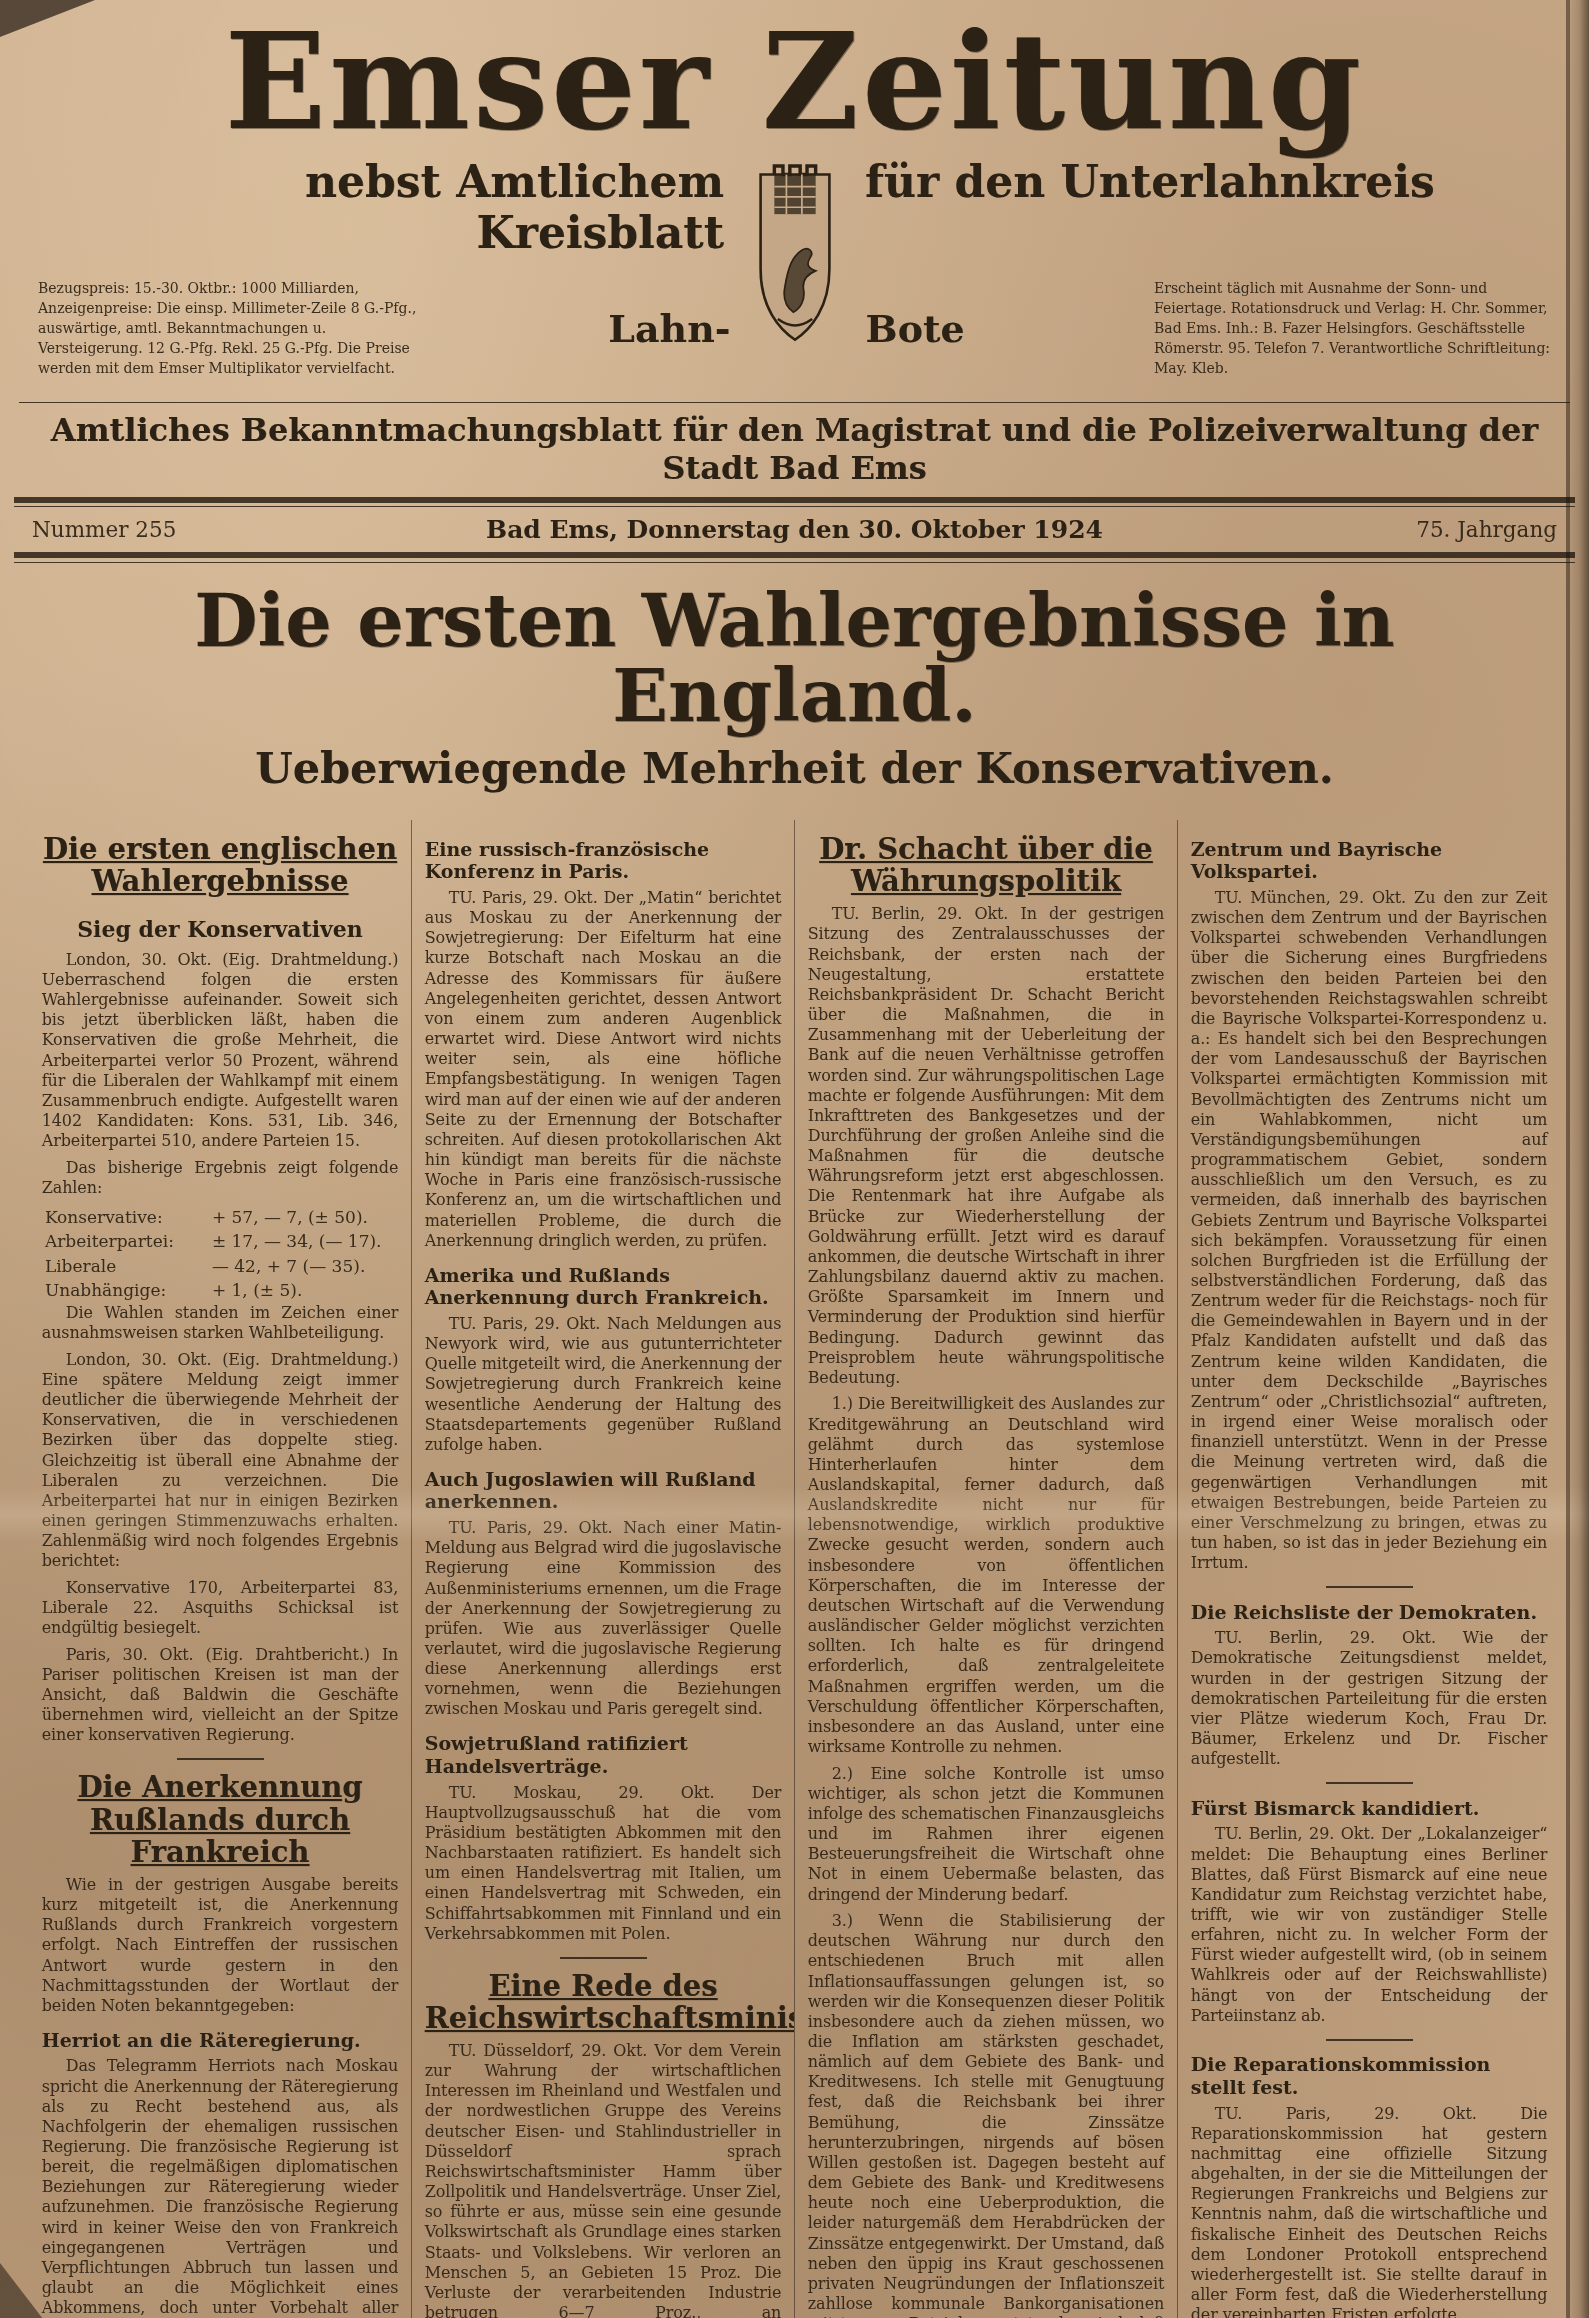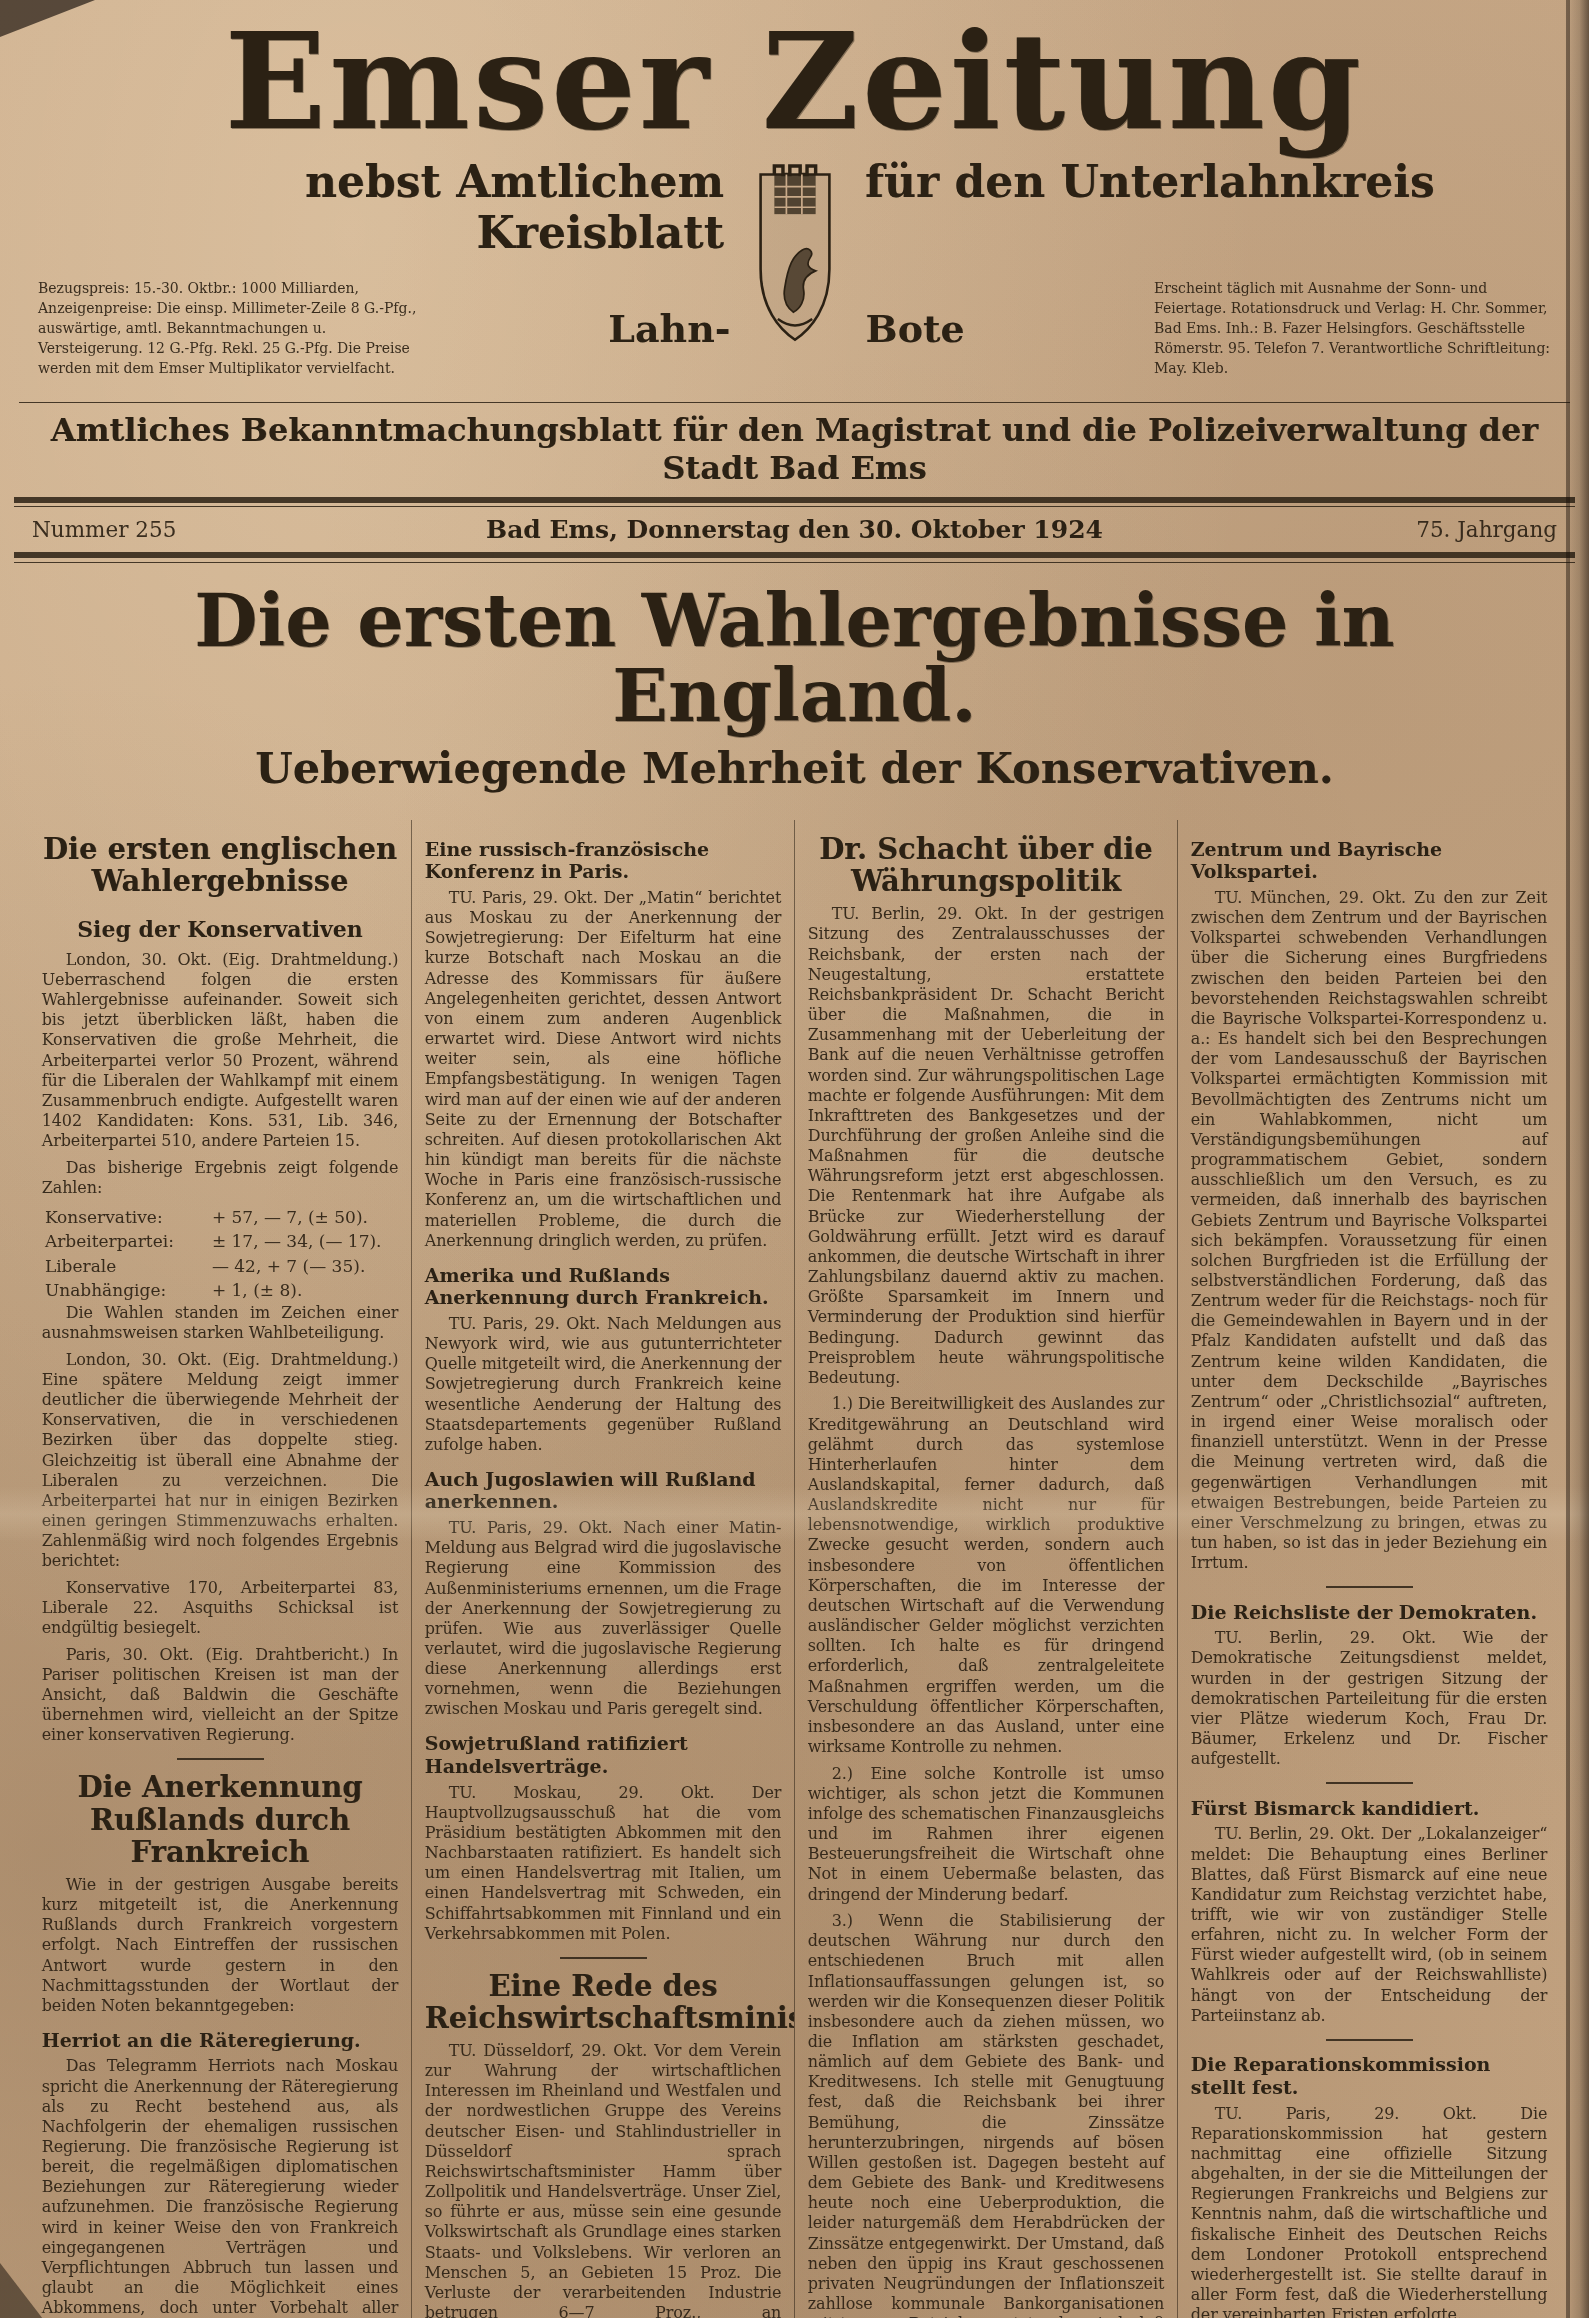--- a/index.html
+++ b/index.html
@@ -74,21 +74,21 @@
   .subheadline{font-size:43px;font-weight:bold;text-align:center;color:var(--ink);
     margin-top:11px;text-shadow:0.4px 0.4px 0 rgba(43,33,20,.35);}
 
   
   .columns{
     display:flex;align-items:stretch;margin:27px 29px 0 29px;height:1551px;overflow:hidden;
   }
   .col{flex:1 1 0;padding:4.8px 12.7px 0 12.7px;overflow:hidden;border-right:1.6px solid rgba(43,33,20,.55);}
   .col:last-child{border-right:none;}
   .article-head{font-size:29px;font-weight:bold;text-align:center;line-height:1.12;
-    color:var(--ink);margin:8px 0 6.4px 0;text-shadow:0.4px 0.4px 0 rgba(43,33,20,.35);}
+    color:var(--ink);margin:8px 0 6.4px 0;text-shadow:0.4px 0.4px 0 rgba(43,33,20,.35);text-decoration:underline;}
   .article-subhead{font-size:22px;font-weight:bold;text-align:center;color:var(--ink);
     margin:18px 0 8px 0;}
   .lede-head{font-size:19px;font-weight:bold;text-align:left;color:var(--ink);
     margin:12.7px 0 4.8px 0;line-height:1.2;}
   .para{font-size:16px;line-height:1.26;text-align:justify;margin:0 0 6.4px 0;
     text-indent:1.5em;letter-spacing:-0.1px;}
   .result-line{display:flex;font-size:17px;line-height:1.45;padding-left:3.2px;}
   .result-label{width:167px;flex:0 0 auto;}
   .result-value{flex:1;}
   .divider{width:87px;border-top:2.4px solid var(--rule);margin:12.7px auto 11px auto;}
@@ -162,21 +162,21 @@
         <div class="result-line">
           <span class="result-label">Arbeiterpartei:</span>
           <span class="result-value">± 17, — 34, (— 17).</span>
         </div>
         <div class="result-line">
           <span class="result-label">Liberale</span>
           <span class="result-value">— 42, + 7 (— 35).</span>
         </div>
         <div class="result-line">
           <span class="result-label">Unabhängige:</span>
-          <span class="result-value">+ 1, (± 8).</span>
+          <span class="result-value">+ 1, (± 5).</span>
         </div>
         <p class="para">Die Wahlen standen im Zeichen einer ausnahmsweisen starken Wahlbeteiligung.</p>
         <p class="para">London, 30. Okt. (Eig. Drahtmeldung.) Eine spätere Meldung zeigt immer deutlicher die überwiegende Mehrheit der Konservativen, die in verschiedenen Bezirken über das doppelte stieg. Gleichzeitig ist überall eine Abnahme der Liberalen zu verzeichnen. Die Arbeiterpartei hat nur in einigen Bezirken einen geringen Stimmenzuwachs erhalten. Zahlenmäßig wird noch folgendes Ergebnis berichtet:</p>
         <p class="para">Konservative 170, Arbeiterpartei 83, Liberale 22. Asquiths Schicksal ist endgültig besiegelt.</p>
         <p class="para">Paris, 30. Okt. (Eig. Drahtbericht.) In Pariser politischen Kreisen ist man der Ansicht, daß Baldwin die Geschäfte übernehmen wird, vielleicht an der Spitze einer konservativen Regierung.</p>
         <div class="divider"></div>
         <div class="article-head">Die Anerkennung Rußlands durch Frankreich</div>
         <p class="para">Wie in der gestrigen Ausgabe bereits kurz mitgeteilt ist, die Anerkennung Rußlands durch Frankreich vorgestern erfolgt. Nach Eintreffen der russischen Antwort wurde gestern in den Nachmittagsstunden der Wortlaut der beiden Noten bekanntgegeben:</p>
         <div class="lede-head">Herriot an die Räteregierung.</div>
         <p class="para">Das Telegramm Herriots nach Moskau spricht die Anerkennung der Räteregierung als zu Recht bestehend aus, als Nachfolgerin der ehemaligen russischen Regierung. Die französische Regierung ist bereit, die regelmäßigen diplomatischen Beziehungen zur Räteregierung wieder aufzunehmen. Die französische Regierung wird in keiner Weise den von Frankreich eingegangenen Verträgen und Verpflichtungen Abbruch tun lassen und glaubt an die Möglichkeit eines Abkommens, doch unter Vorbehalt aller Rechte, die sich aus den von dem alten Regime in Rußland eingegangenen Verpflichtungen herleiten lassen.</p>

